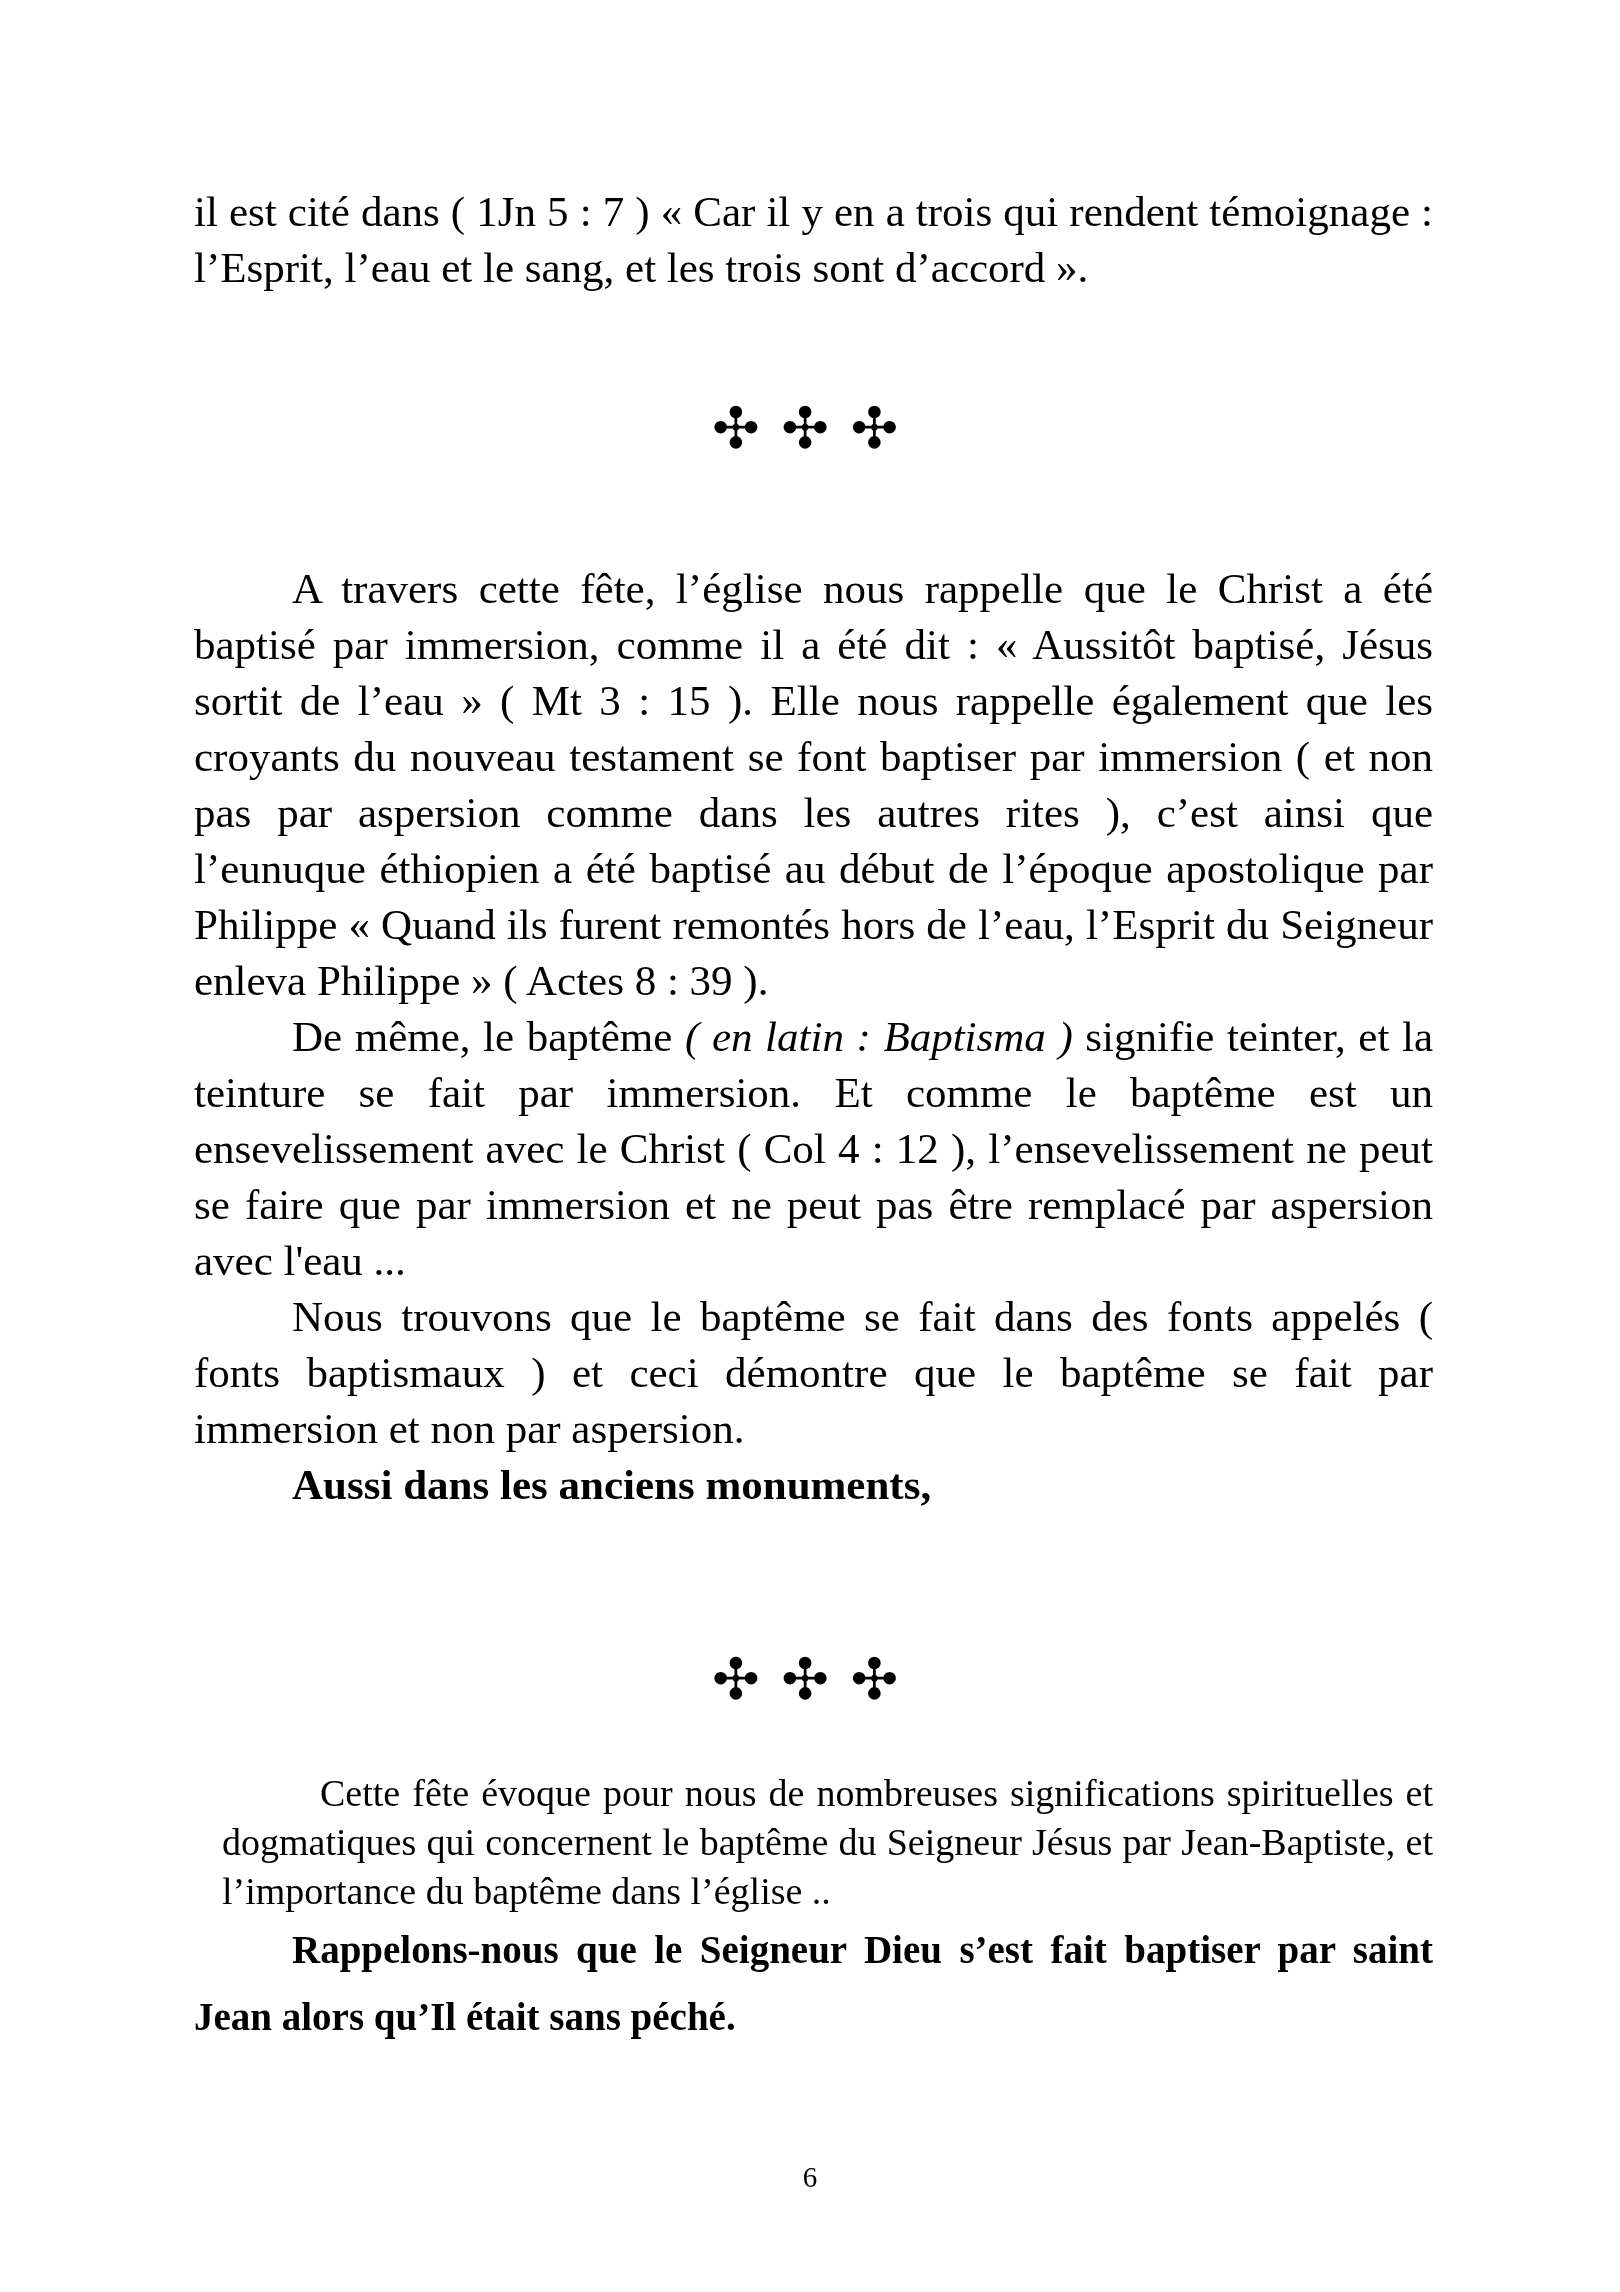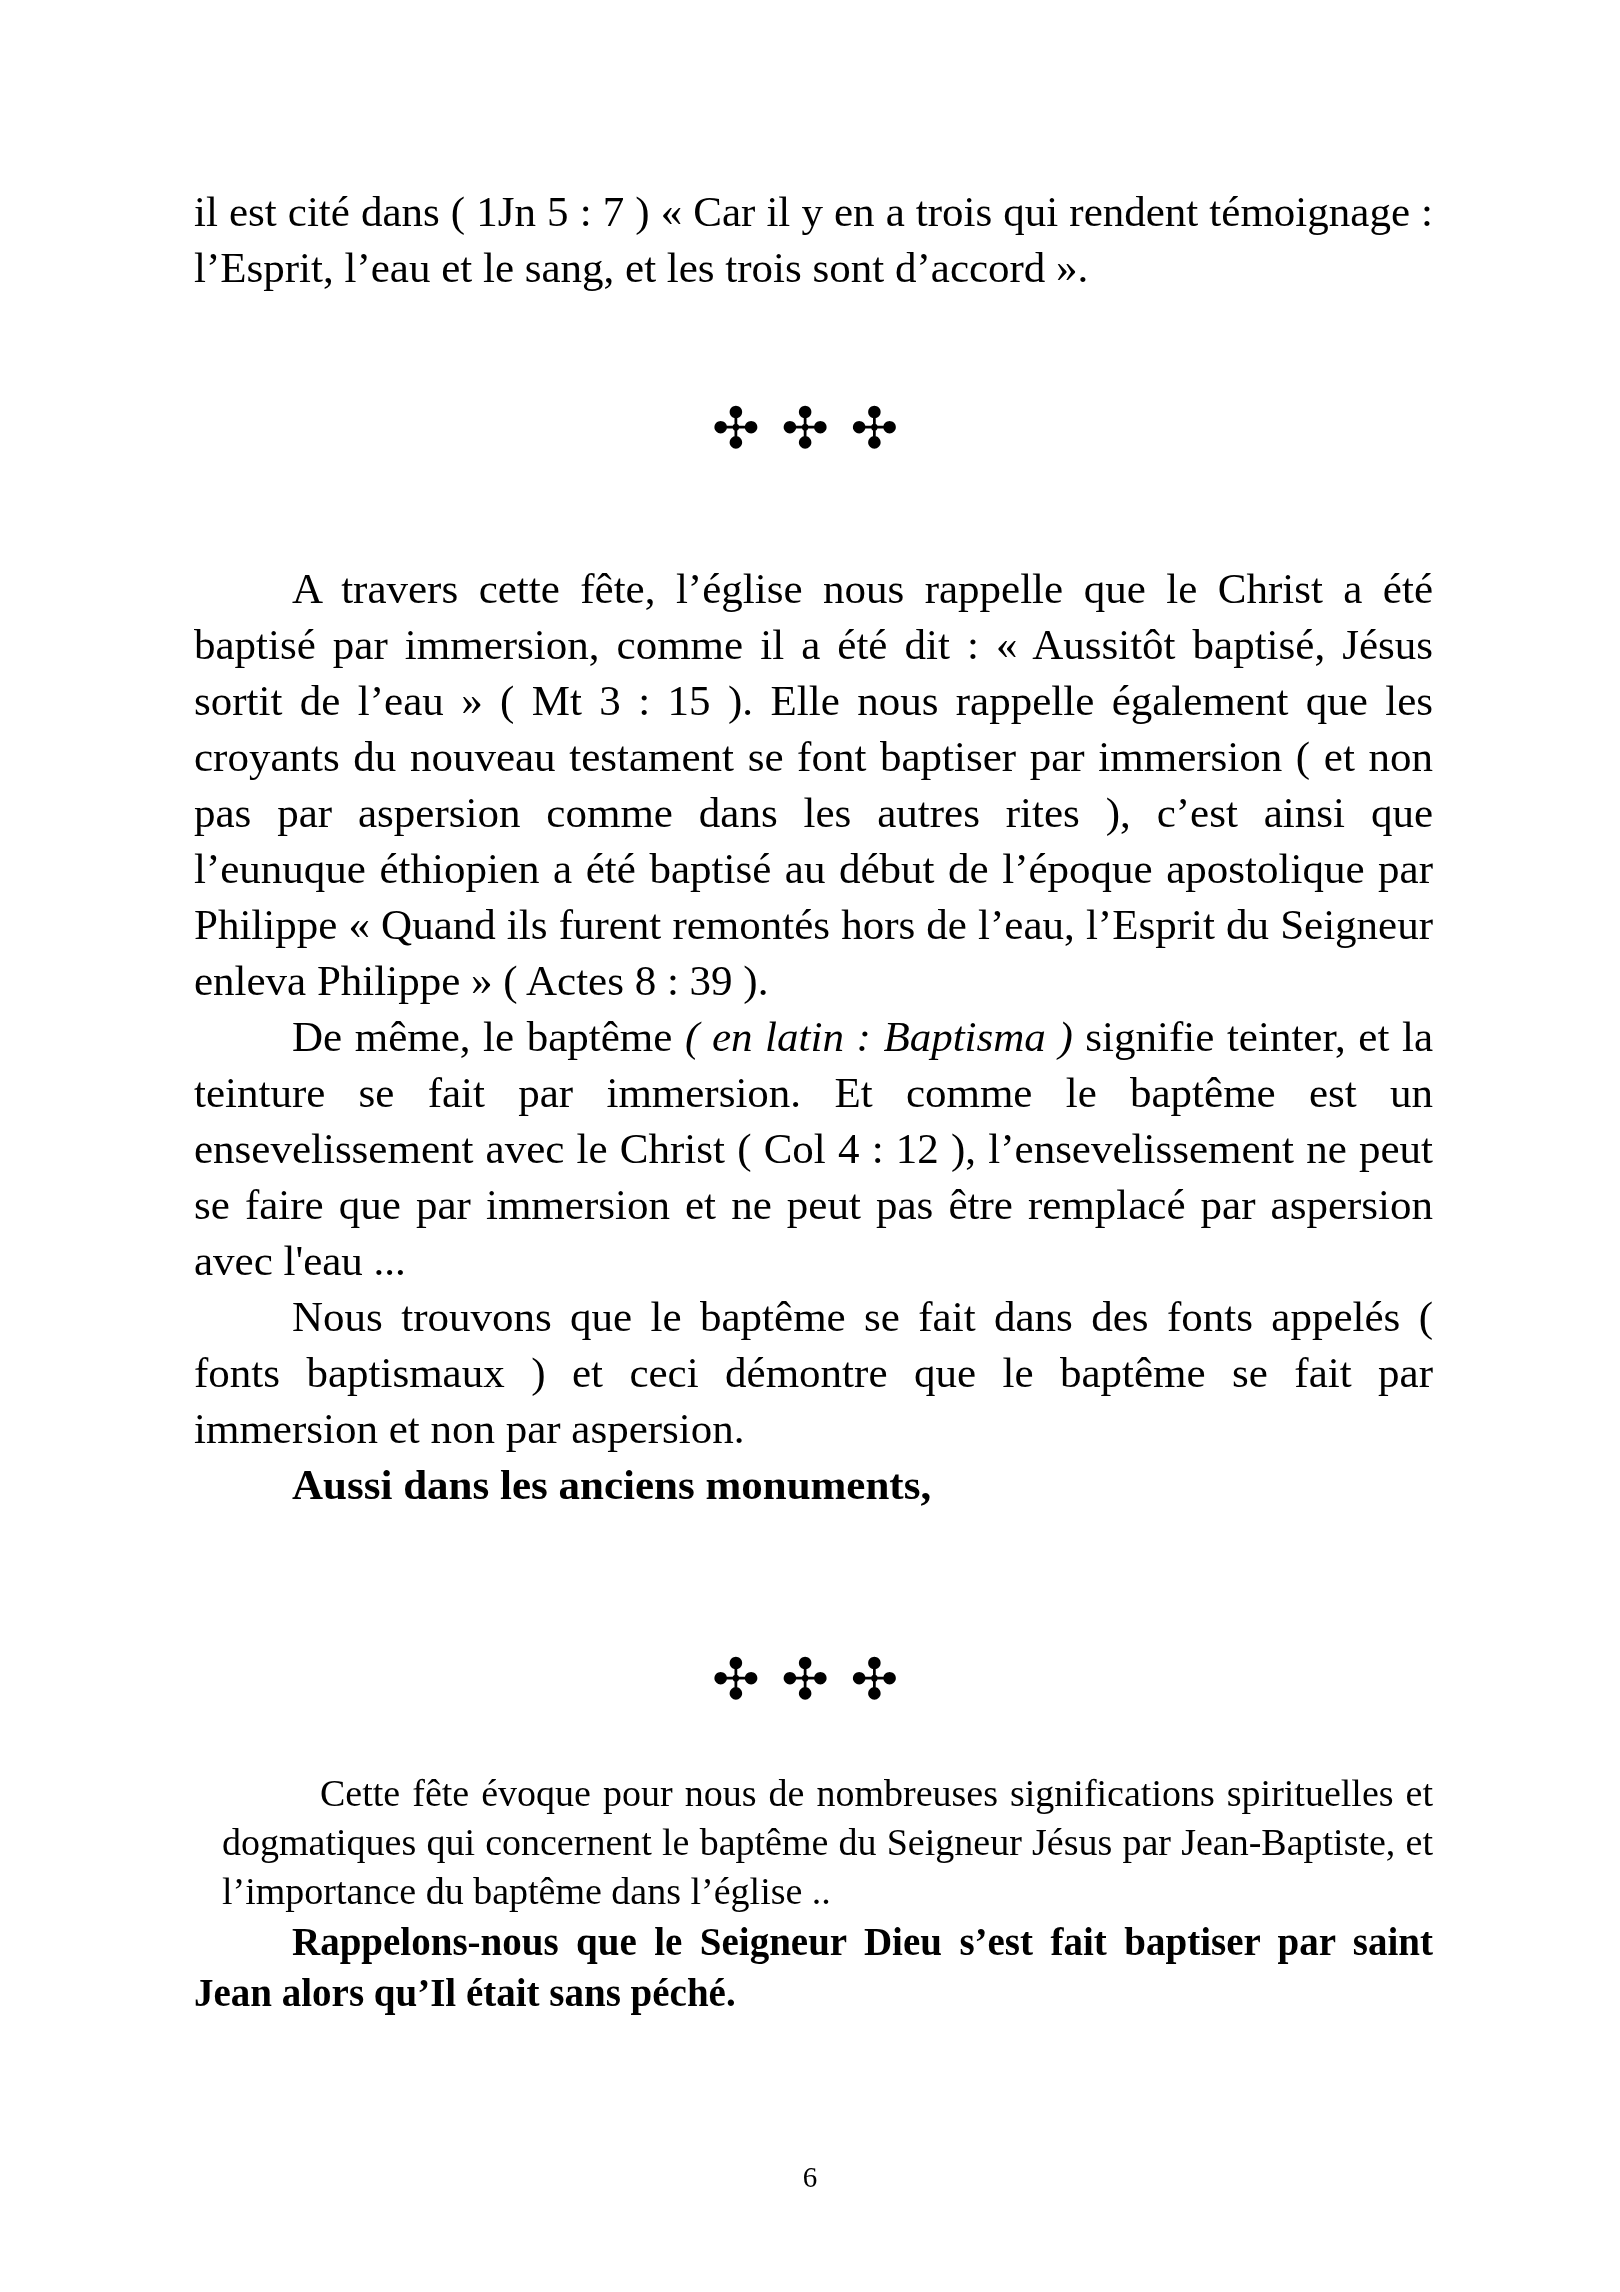--- a/index.html
+++ b/index.html
@@ -34,17 +34,17 @@
   <p class="p indent">Nous trouvons que le baptême se fait dans des fonts appelés ( fonts baptismaux ) et ceci démontre que le baptême se fait par immersion et non par aspersion.</p>
   <p class="p indent bold">Aussi dans les anciens monuments,</p>
 </div>
 
 <div class="ornament" style="top:1650px;">
   <span>✣</span><span>✣</span><span>✣</span>
 </div>
 
 <div class="page" style="top:1769px;">
   <p class="p small indent">Cette fête évoque pour nous de nombreuses significations spirituelles et dogmatiques qui concernent le baptême du Seigneur Jésus par Jean-Baptiste, et l’importance du baptême dans l’église ..</p>
-  <p class="p indent bold" style="font-size:39px; line-height:51px;">Rappelons-nous que le Seigneur Dieu s’est fait baptiser par saint Jean alors qu’Il était sans péché.</p>
+  <p class="p indent bold" style="font-size:39px; line-height:67px;">Rappelons-nous que le Seigneur Dieu s’est fait baptiser par saint Jean alors qu’Il était sans péché.</p>
 </div>
 
 <div class="pagenum">6</div>
 
 
 </body></html>

